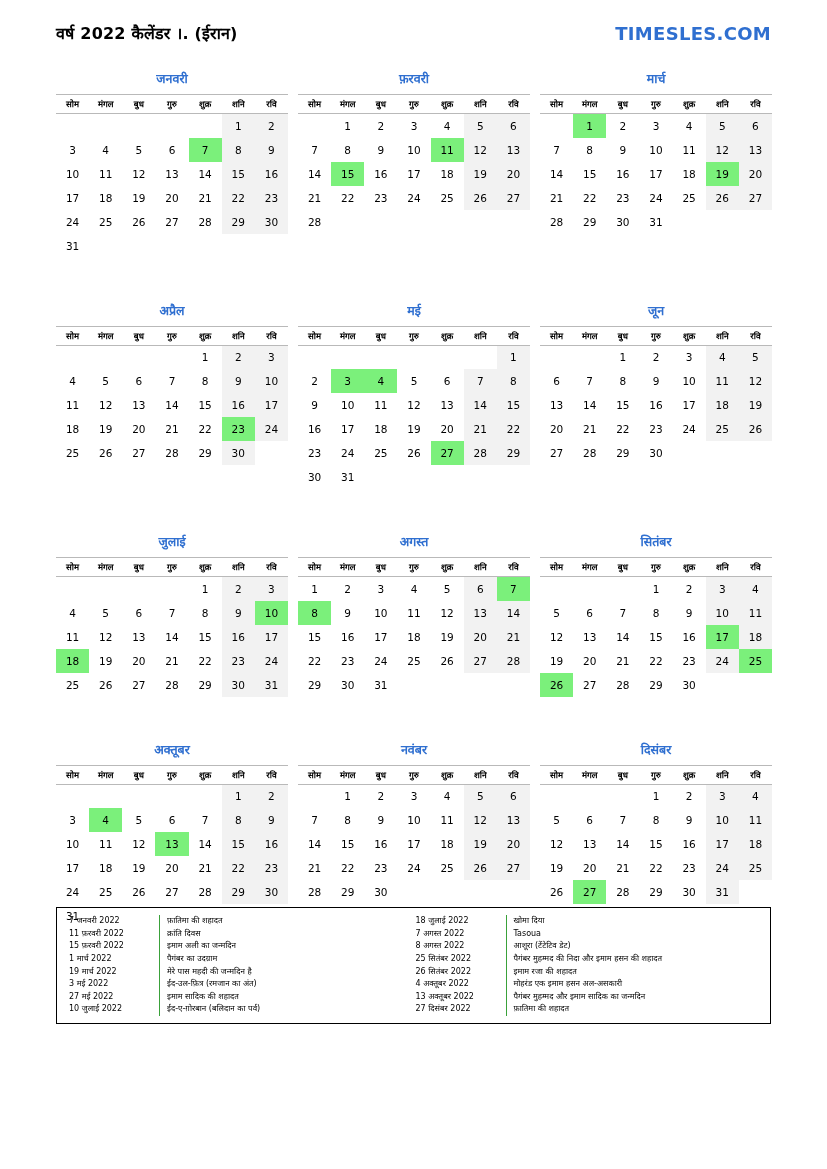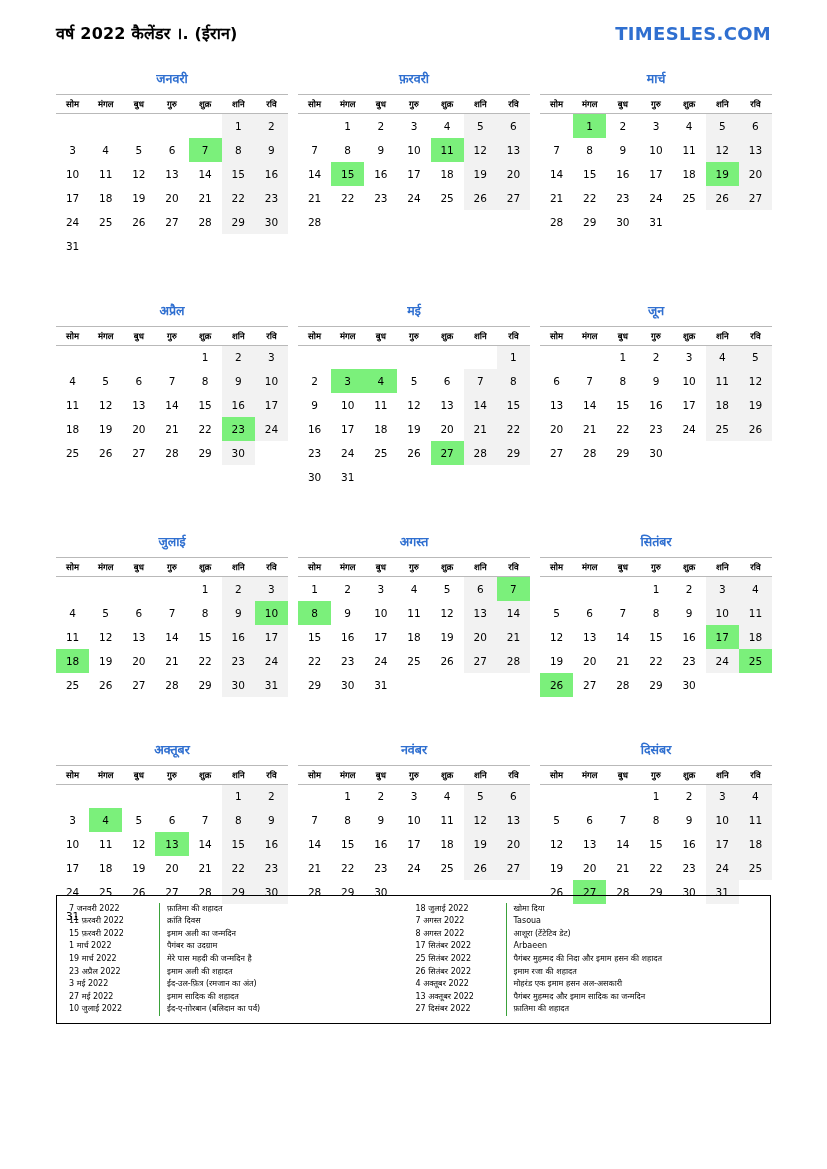--- a/index.html
+++ b/index.html
@@ -919,24 +919,20 @@
           </div>
           <div class="legend-row">
             <div class="legend-date">1 मार्च 2022</div>
             <div class="legend-desc">पैगंबर का उदग्राम</div>
           </div>
           <div class="legend-row">
             <div class="legend-date">19 मार्च 2022</div>
             <div class="legend-desc">मेरे पास महदी की जन्मदिन है</div>
           </div>
           <div class="legend-row">
-            <div class="legend-date">23 अप्रैल 2022</div>
-            <div class="legend-desc">इमाम अली की शहादत</div>
-          </div>
-          <div class="legend-row">
             <div class="legend-date">3 मई 2022</div>
             <div class="legend-desc">ईद-उल-फ़ित्र (रमजान का अंत)</div>
           </div>
           <div class="legend-row">
             <div class="legend-date">27 मई 2022</div>
             <div class="legend-desc">इमाम सादिक की शहादत</div>
           </div>
           <div class="legend-row">
             <div class="legend-date">10 जुलाई 2022</div>
             <div class="legend-desc">ईद-ए-ग़ोरबान (बलिदान का पर्व)</div>
@@ -947,24 +943,20 @@
             <div class="legend-date">18 जुलाई 2022</div>
             <div class="legend-desc">खोमा दिया</div>
           </div>
           <div class="legend-row">
             <div class="legend-date">7 अगस्त 2022</div>
             <div class="legend-desc">Tasoua</div>
           </div>
           <div class="legend-row">
             <div class="legend-date">8 अगस्त 2022</div>
             <div class="legend-desc">आशूरा (टेंटेटिव डेट)</div>
-          </div>
-          <div class="legend-row">
-            <div class="legend-date">17 सितंबर 2022</div>
-            <div class="legend-desc">Arbaeen</div>
           </div>
           <div class="legend-row">
             <div class="legend-date">25 सितंबर 2022</div>
             <div class="legend-desc">पैगंबर मुहम्मद की निदा और इमाम हसन की शहादत</div>
           </div>
           <div class="legend-row">
             <div class="legend-date">26 सितंबर 2022</div>
             <div class="legend-desc">इमाम रजा की शहादत</div>
           </div>
           <div class="legend-row">

